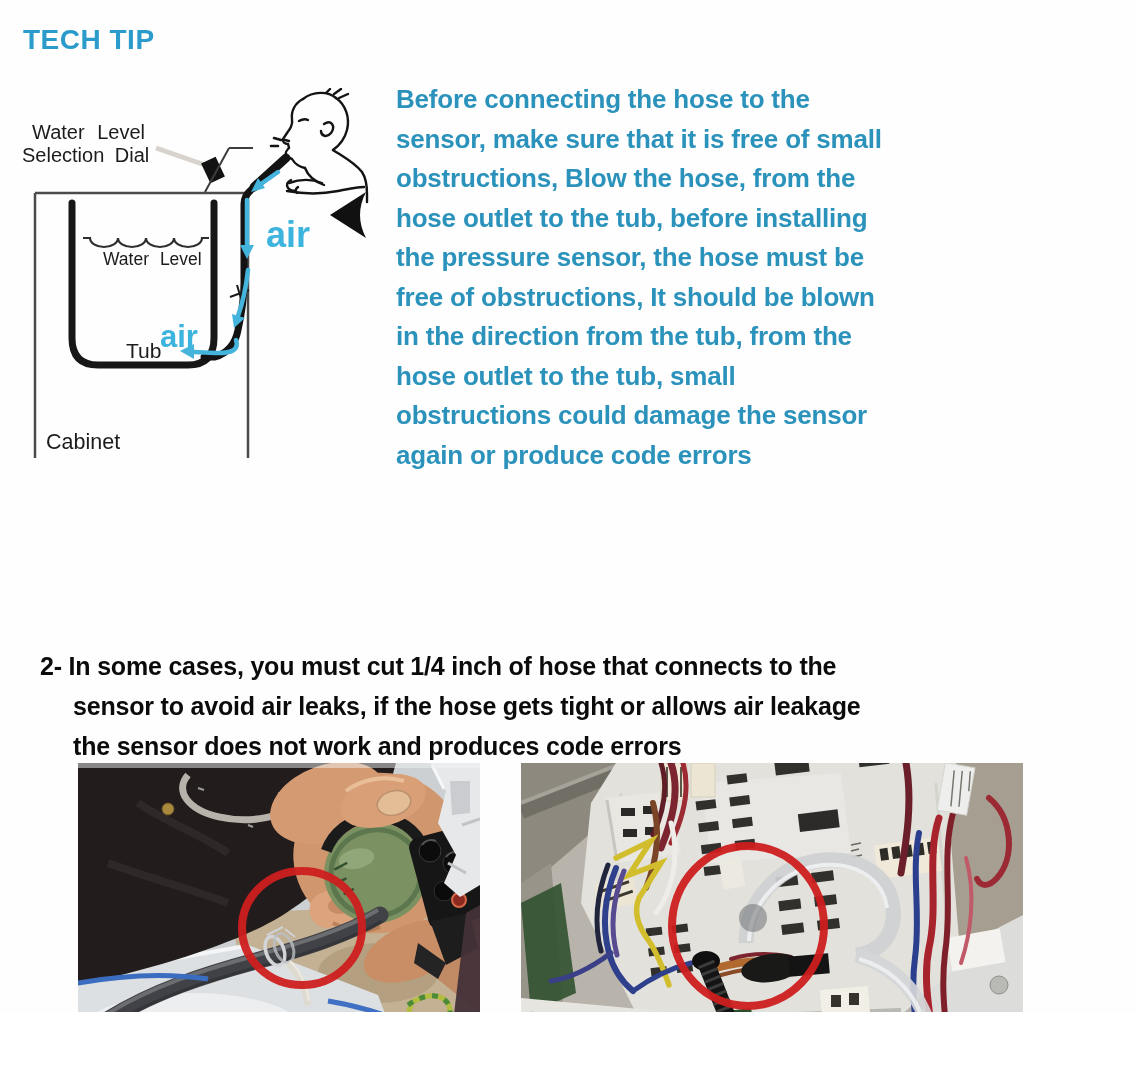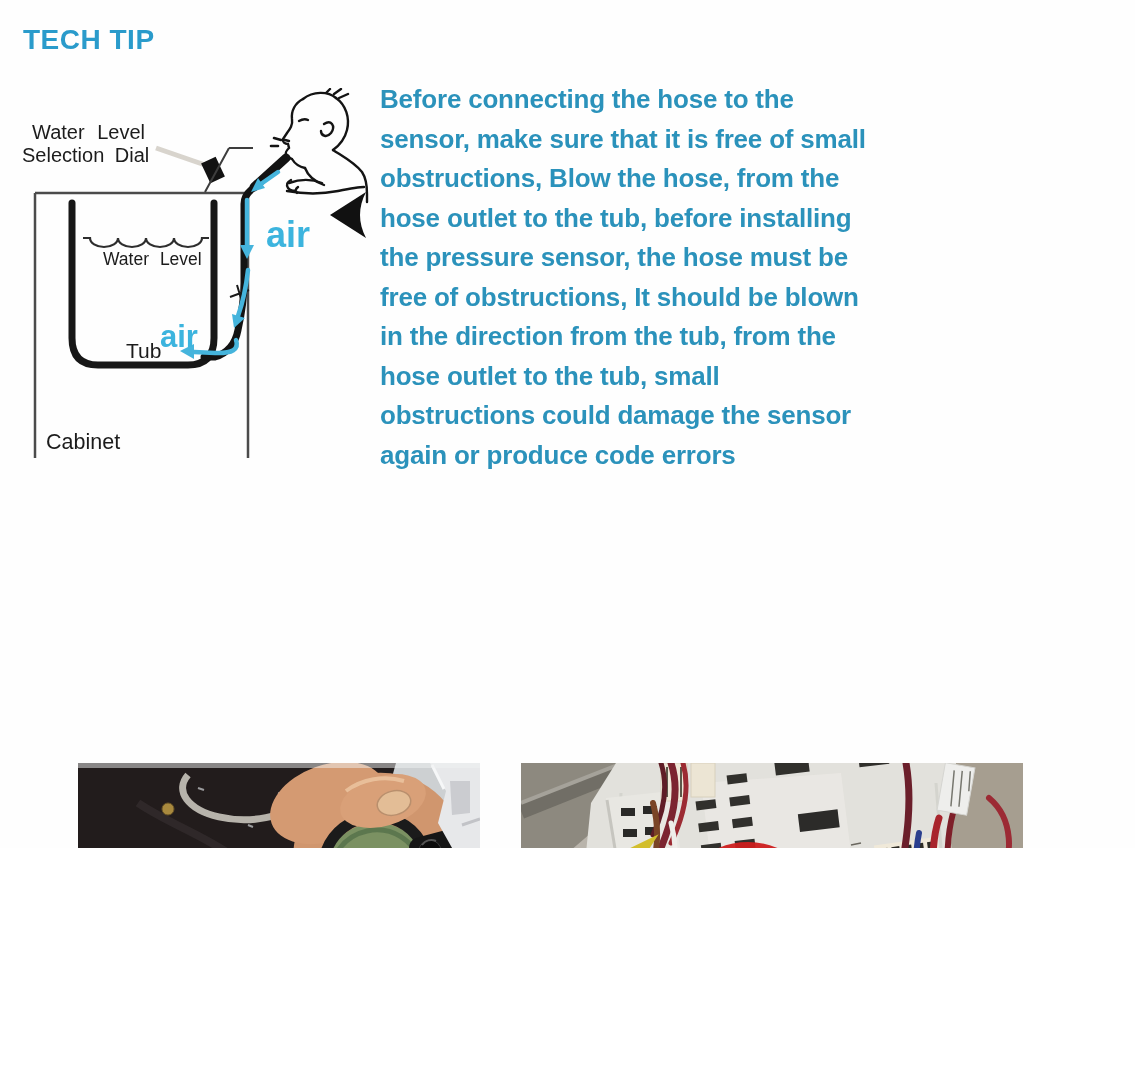--- a/index.html
+++ b/index.html
@@ -1,20 +1,20 @@
 <!DOCTYPE html>
 <html><head>
 <meta charset="utf-8">
 <style>
   html,body{margin:0;padding:0;background:#ffffff;}
-  #canvas{position:relative;width:1135px;height:848px;background:#fefefe;overflow:hidden;
+  #canvas{position:relative;width:1135px;height:1012px;background:#fefefe;overflow:hidden;
           font-family:"Liberation Sans","DejaVu Sans",sans-serif;}
   .abs{position:absolute;}
   #page-title{left:23px;top:24px;font-size:28px;font-weight:bold;color:#2a9bcb;letter-spacing:.5px;}
-  #intro{left:380px;top:80px;width:640px;font-size:26px;font-weight:bold;color:#2b92bb;
+  #intro{left:396px;top:80px;width:640px;font-size:26px;font-weight:bold;color:#2b92bb;
          line-height:39.5px;white-space:pre-line;letter-spacing:-0.2px;}
   .step{left:40px;width:1060px;font-size:25px;font-weight:bold;color:#0b0b0b;
         line-height:40px;white-space:pre-line;letter-spacing:-0.2px;}
   #step-1{top:489px;}
   #step-2{top:646px;padding-left:33px;text-indent:-33px;}
   svg text{font-family:"Liberation Sans","DejaVu Sans",sans-serif;}
   .dlabel{fill:#1c1c1c;}
   .air{fill:#3cb4de;font-weight:bold;}
   .photo{display:block;}
 </style>
@@ -80,20 +80,23 @@
 sensor, make sure that it is free of small
 obstructions, Blow the hose, from the
 hose outlet to the tub, before installing
 the pressure sensor, the hose must be
 free of obstructions, It should be blown
 in the direction from the tub, from the
 hose outlet to the tub, small
 obstructions could damage the sensor
 again or produce code errors</div>
 
+  <div id="step-2" class="abs step">2- In some cases, you must cut 1/4 inch of hose that connects to the
+sensor to avoid air leaks, if the hose gets tight or allows air leakage
+the sensor does not work and produces code errors</div>
 
   <svg class="abs photo" style="left:78px;top:763px;" width="402" height="285" viewBox="0 0 402 285">
     <rect width="402" height="285" fill="#cdd0d2"></rect>
 
     <polygon points="150,150 402,140 402,270 180,262" fill="#c4b193"></polygon>
     <ellipse cx="300" cy="210" rx="60" ry="30" fill="#ae9877" opacity=".7"></ellipse>
     <ellipse cx="220" cy="240" rx="40" ry="20" fill="#b79f7e" opacity=".8"></ellipse>
 
     <polygon points="0,212 170,182 300,232 320,285 0,285" fill="#dde0e2"></polygon>
     <path d="M0,212 L168,183" stroke="#f4f5f6" stroke-width="4" fill="none"></path>

